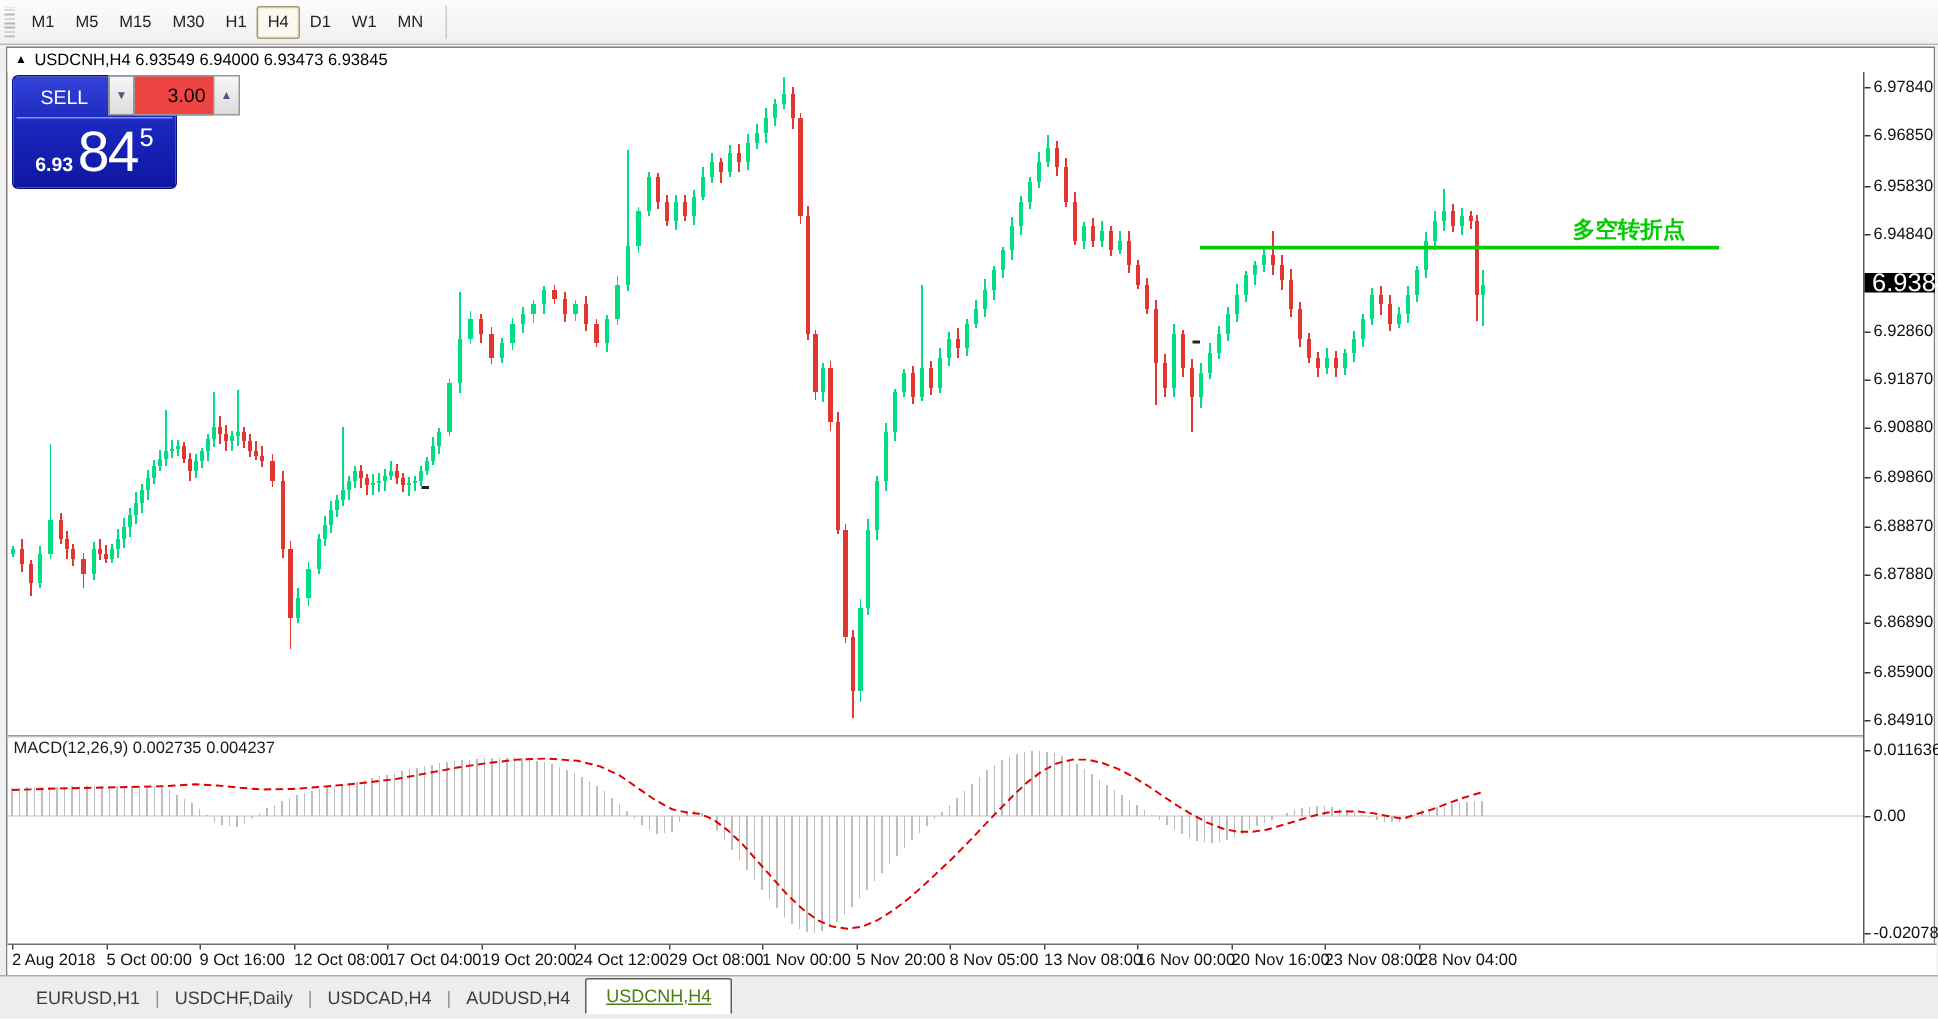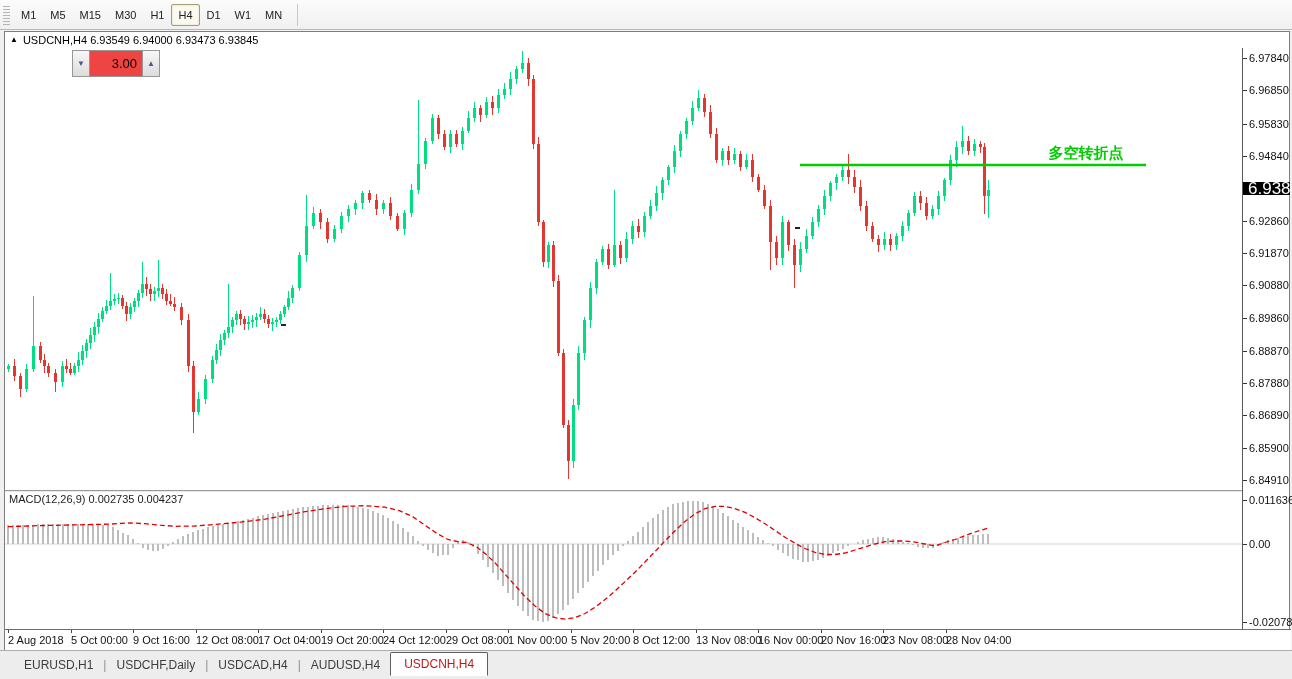--- a/index.html
+++ b/index.html
@@ -42,22 +42,22 @@
   .date-strip { position:absolute; left:0; top:597px; width:1286px; height:21px;
     border-top:1px solid #6e6e6e; background:#fff; }
   .date-label { position:absolute; top:4px; font-size:11px; color:#111; white-space:nowrap; }
   .date-tick { position:absolute; top:0; width:1px; height:3px; background:#444; }
 
   
   .tabbar { position:absolute; left:0; top:650px; width:1292px; height:29px;
     background:#ededed; border-top:1px solid #adadad; display:flex; align-items:center;
     padding-left:14px; font-size:12px; }
   .tab { color:#3d3d3d; padding:4px 10px; cursor:default; white-space:nowrap; }
-  .tab.active { background:#fff; color:#b91c1c; border:1px solid #5f5f5f; border-bottom:1px solid #fff;
-    border-radius:2px 2px 0 0; margin-top:-3px; padding:4px 13px; }
+  .tab.active { background:#fff; color:#4d7c0f; border:1px solid #5f5f5f; border-bottom:1px solid #fff;
+    border-radius:2px 2px 0 0; margin-top:-3px; padding:4px 13px;text-decoration:underline; }
   .tab-sep { color:#909090; }
 
   
   .trade-panel { position:absolute; left:8px; top:50px; width:228px; height:76px; z-index:20; }
   .tp-box { position:absolute; top:0; height:76px; border-radius:4px;
     background:linear-gradient(#3242d8,#1b27bd 45%,#0d17a2); border:1px solid #0a1288; }
   .tp-box.sell { left:0; width:110px; }
   .tp-box.buy  { left:116px; width:112px; }
   .tp-head { height:27px; display:flex; align-items:center; color:#fff; font-size:13px; }
   .tp-head.sell-h { justify-content:flex-start; padding-left:18px; }
@@ -1092,35 +1092,44 @@
       <div class="date-label" style="left: 316px;">19 Oct 20:00</div>
       <div class="date-tick" style="left: 378px;"></div>
       <div class="date-label" style="left: 378px;">24 Oct 12:00</div>
       <div class="date-tick" style="left: 441px;"></div>
       <div class="date-label" style="left: 441px;">29 Oct 08:00</div>
       <div class="date-tick" style="left: 503px;"></div>
       <div class="date-label" style="left: 503px;">1 Nov 00:00</div>
       <div class="date-tick" style="left: 566px;"></div>
       <div class="date-label" style="left: 566px;">5 Nov 20:00</div>
       <div class="date-tick" style="left: 628px;"></div>
-      <div class="date-label" style="left: 628px;">8 Oct 12:00</div>
+      <div class="date-label" style="left: 628px;">8 Nov 05:00</div>
       <div class="date-tick" style="left: 691px;"></div>
       <div class="date-label" style="left: 691px;">13 Nov 08:00</div>
       <div class="date-tick" style="left: 753px;"></div>
       <div class="date-label" style="left: 753px;">16 Nov 00:00</div>
       <div class="date-tick" style="left: 816px;"></div>
       <div class="date-label" style="left: 816px;">20 Nov 16:00</div>
       <div class="date-tick" style="left: 878px;"></div>
       <div class="date-label" style="left: 878px;">23 Nov 08:00</div>
       <div class="date-tick" style="left: 941px;"></div>
       <div class="date-label" style="left: 941px;">28 Nov 04:00</div>
     </div>
 </div>
 
 <div class="trade-panel">
+  <div class="tp-box sell">
+    <div class="tp-head sell-h">SELL</div>
+    <div class="tp-rule"></div>
+    <div class="tp-price">
+      <span class="tp-small">6.93</span>
+      <span class="tp-big">84</span>
+      <span class="tp-sup">5</span>
+    </div>
+  </div>
   <div class="spinner">
     <div class="spin-btn">▼</div>
     <div class="spin-field">3.00</div>
     <div class="spin-btn">▲</div>
   </div>
 </div>
 
 <div class="tabbar" id="tabbar">
     <div class="tab">EURUSD,H1</div>
     <div class="tab-sep">|</div>

